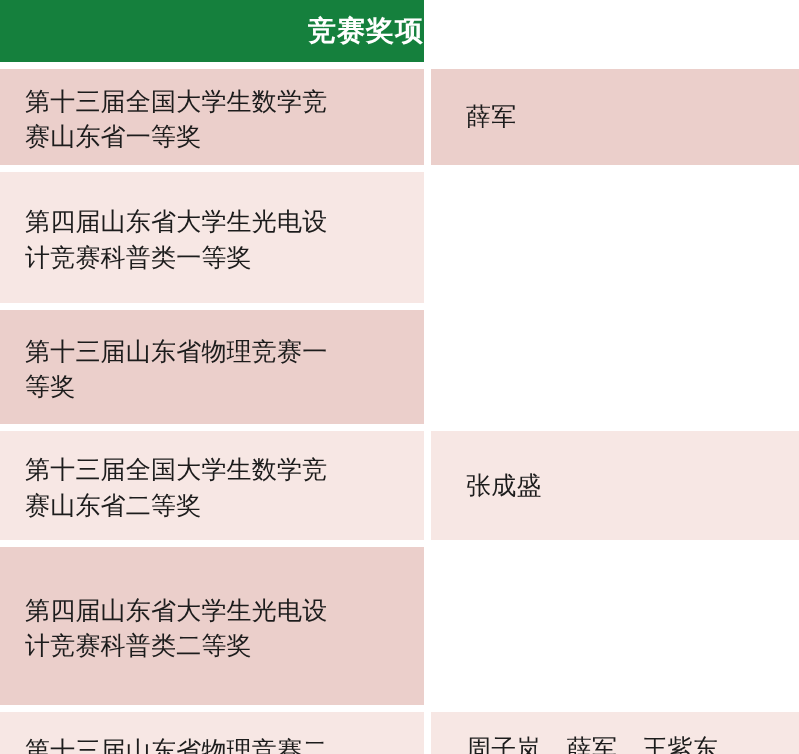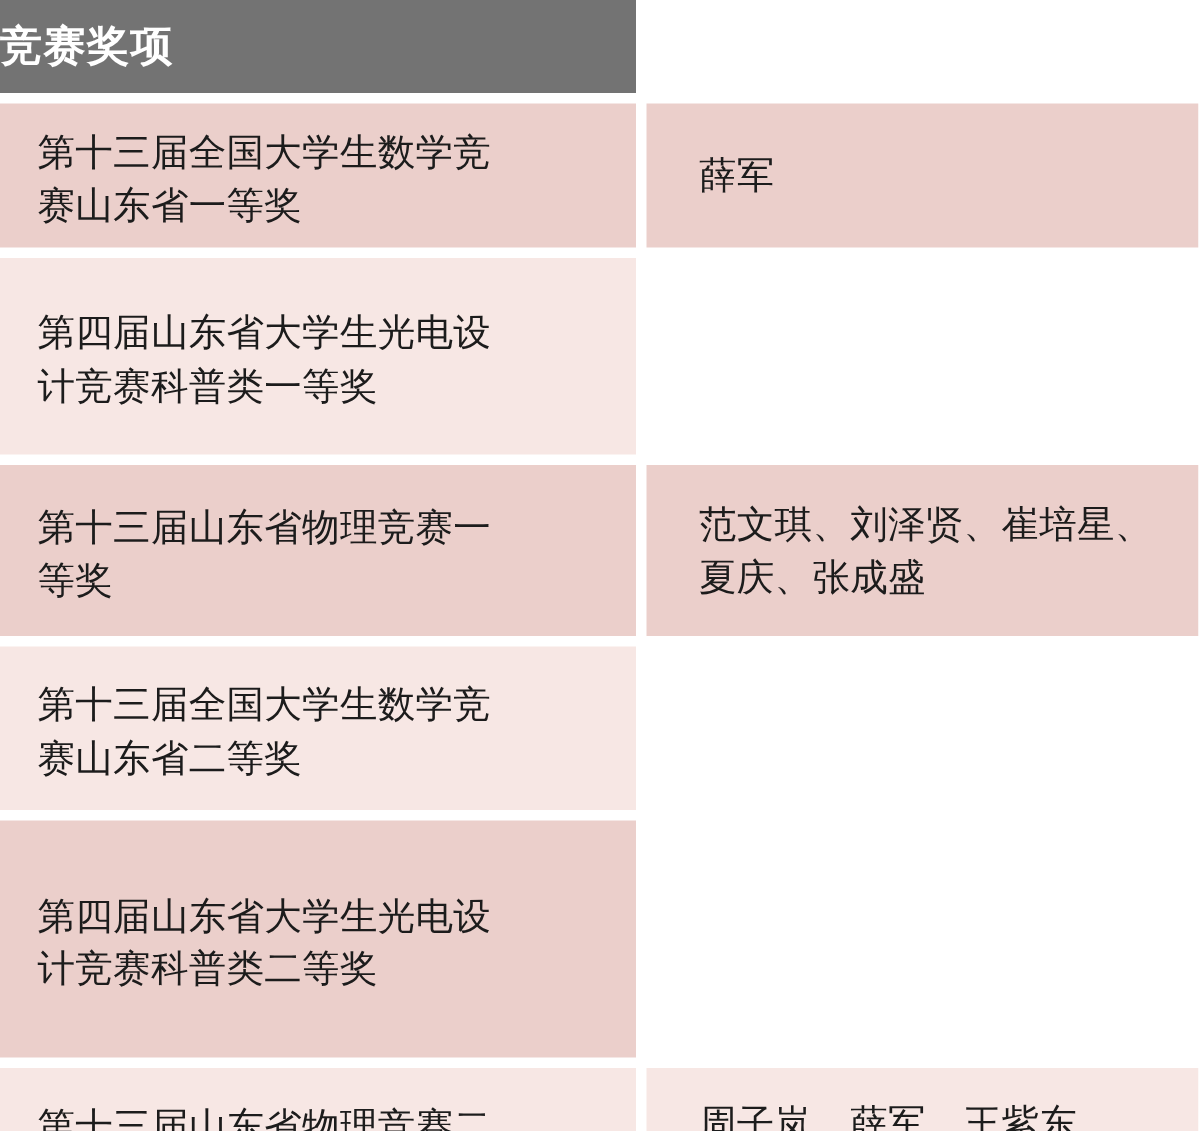--- a/index.html
+++ b/index.html
@@ -36,22 +36,22 @@
   .cell-people {
     width: 368px;
     flex: 1 1 auto;
     margin-left: 7px;
     padding: 4px 10px 4px 35px;
   }
 
   
   .header-row { height: 62px; }
   .header-row .cell {
-    background: #737373;
-    justify-content: flex-start;
+    background: #15803d;
+    justify-content: flex-end;
     padding: 0;
   }
   .header-text {
     color: #ffffff;
     font-size: 28px;
     font-weight: bold;
     letter-spacing: 1px;
     line-height: 1;
   }
 
@@ -100,30 +100,29 @@
       <span class="cell-text">第四届山东省大学生光电设
 计竞赛科普类一等奖</span>
     </div>
   </div>
 
   <div class="t-row r3 shade-dark">
     <div class="cell cell-award">
       <span class="cell-text">第十三届山东省物理竞赛一
 等奖</span>
     </div>
-    <div class="cell cell-people">
-      <span class="cell-text">范文琪、刘泽贤、崔培星、
-夏庆、张成盛</span>
-    </div>
   </div>
 
   <div class="t-row r4 shade-light">
     <div class="cell cell-award">
       <span class="cell-text">第十三届全国大学生数学竞
 赛山东省二等奖</span>
+    </div>
+    <div class="cell cell-people">
+      <span class="cell-text">张成盛</span>
     </div>
   </div>
 
   <div class="t-row r5 shade-dark">
     <div class="cell cell-award">
       <span class="cell-text">第四届山东省大学生光电设
 计竞赛科普类二等奖</span>
     </div>
   </div>
 

